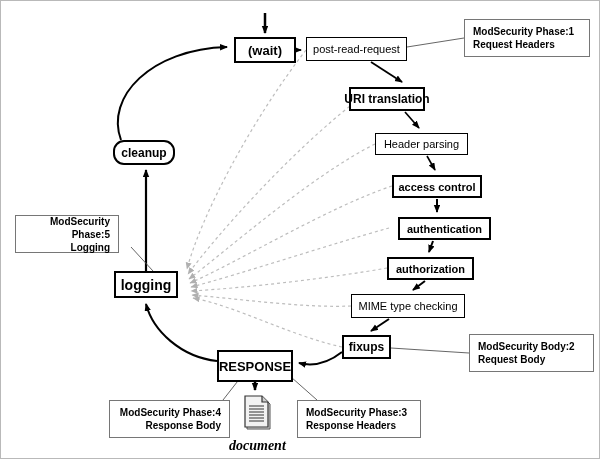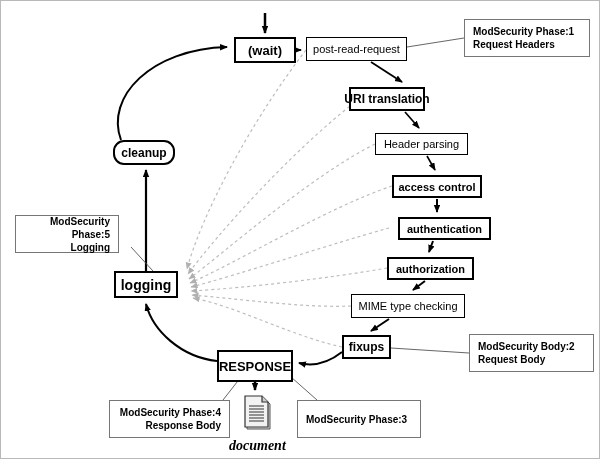--- a/index.html
+++ b/index.html
@@ -179,20 +179,21 @@
   <div class="note left-align" style="left: 463px; top: 18px; width: 126px; height: 38px;">
     <span>ModSecurity Phase:1</span>
     <span>Request Headers</span>
   </div>
   <div class="note left-align" style="left: 468px; top: 333px; width: 125px; height: 38px;">
     <span>ModSecurity Body:2</span>
     <span>Request Body</span>
   </div>
   <div class="note left-align" style="left: 296px; top: 399px; width: 124px; height: 38px;">
     <span>ModSecurity Phase:3</span>
+    <span>Response Headers</span>
   </div>
   <div class="note right-align" style="left: 108px; top: 399px; width: 121px; height: 38px;">
     <span>ModSecurity Phase:4</span>
     <span>Response Body</span>
   </div>
   <div class="note right-align" style="left: 14px; top: 214px; width: 104px; height: 38px;">
     <span>ModSecurity Phase:5</span>
     <span>Logging</span>
   </div>
 

